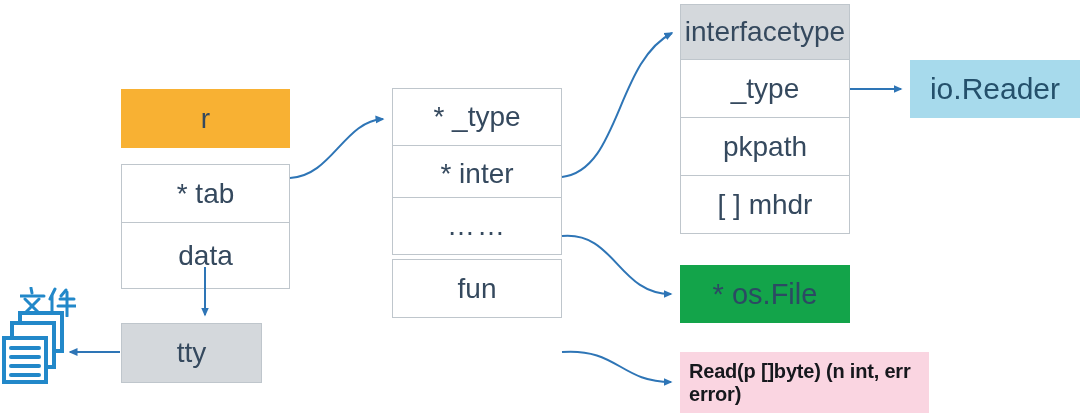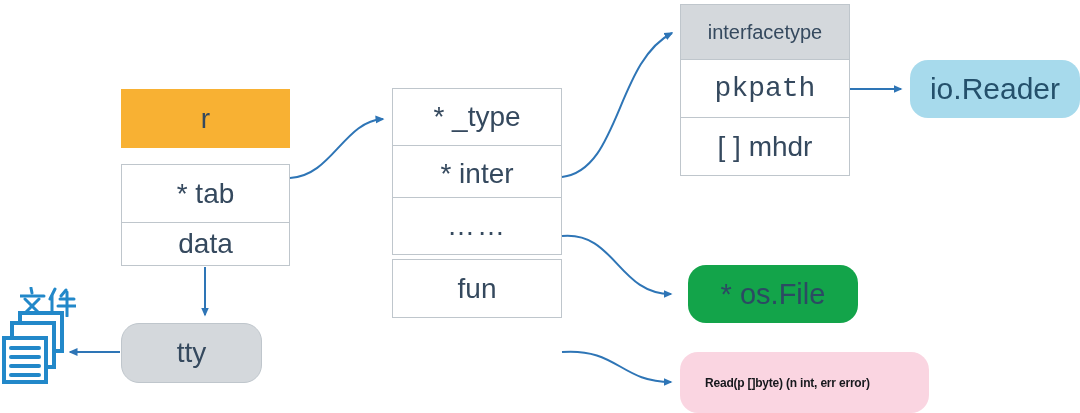--- a/index.html
+++ b/index.html
@@ -9,49 +9,49 @@
   }
   .struct{position:absolute;display:flex;flex-direction:column;}
   .hdr,.cell{
     box-sizing:border-box;border:1px solid var(--border,#BFC6CC);
     display:flex;align-items:center;justify-content:center;
     font-size:28px;color:var(--text-dark,#35495E);white-space:pre;
   }
   .cell{background:#ffffff;margin-top:-1px;}
   .hdr.gray{background:var(--gray-header,#D4D8DC);}
   .hdr.orange{background:var(--orange,#F8B133);border-color:var(--orange,#F8B133);}
-  .hdr.small{font-size:20px;}
+  .hdr.small{font-size:28px;}
   .cell.dots{transform:translateY(-5px);letter-spacing:2px;}
   .plainbox{
     position:absolute;box-sizing:border-box;display:flex;align-items:center;
-    justify-content:center;color:var(--text-dark,#35495E);border-radius:18px;
+    justify-content:center;color:var(--text-dark,#35495E);
   }
   .bluebox{background:var(--light-blue-bg,#A7DAEC);font-size:30px;color:#24506B;}
-  .greenbox{background:var(--green-bg,#13A44A);font-size:29px;color:#2C4A63;margin-left:8px;}
+  .greenbox{background:var(--green-bg,#13A44A);font-size:29px;color:#2C4A63;}
   .pinkbox{
-    background:var(--pink-bg,#FAD5E1);font-size:12px;font-weight:600;color:#16181D;
-    justify-content:flex-start;padding-left:25px;letter-spacing:-0.2px;
+    background:var(--pink-bg,#FAD5E1);font-size:20px;font-weight:600;color:#16181D;
+    justify-content:flex-start;padding-left:9px;letter-spacing:-0.2px;
   }
   .graybox{
     background:var(--gray-header,#D4D8DC);border:1px solid var(--border,#BFC6CC);
     font-size:28px;
   }
   svg.overlay{position:absolute;left:0;top:0;pointer-events:none;}
   .arrow{stroke:var(--arrow-blue,#2E75B6);stroke-width:2;fill:none;}
   .icon-stroke{stroke:var(--icon-blue,#2288C9);fill:none;stroke-linecap:round;}
 </style>
 </head>
 <body>
 
 <div class="canvas">
 
   <div class="struct" style="left:121px;top:89px;width:169px;">
     <div class="hdr orange" style="height:59px;">r</div>
     <div class="cell" style="height:59px;margin-top:16px;">* tab</div>
-    <div class="cell" style="height:44px;">data</div>
+    <div class="cell" style="height:67px;">data</div>
   </div>
 
   <div class="plainbox graybox" style="left:121px;top:323px;width:141px;height:60px;">tty</div>
 
   <div style="position:absolute;left:20px;top:287px;width:56px;height:30px;">
     <span style="position:absolute;opacity:0;font-size:1px;">文件</span>
     <svg width="56" height="30" viewBox="0 0 56 30">
       <g class="icon-stroke" stroke-width="3">
         <path d="M11 1 L12 6"></path>
         <path d="M0 9 H24"></path>
@@ -81,21 +81,22 @@
 
   <div class="struct" style="left:392px;top:89px;width:170px;">
     <div class="cell" style="height:58px;">* _type</div>
     <div class="cell" style="height:58px;">* inter</div>
     <div class="cell dots" style="height:58px;">……</div>
     <div class="cell" style="height:59px;">fun</div>
   </div>
 
   <div class="struct" style="left:680px;top:4px;width:170px;">
     <div class="hdr gray small" style="height:56px;">interfacetype</div>
-    <div class="cell" style="height:59px;font-family:Liberation Mono, monospace;">pkpath</div>
+    <div class="cell" style="height:59px;">_type</div>
+    <div class="cell" style="height:59px;">pkpath</div>
     <div class="cell" style="height:59px;">[ ] mhdr</div>
   </div>
 
   <div class="plainbox bluebox" style="left:910px;top:60px;width:170px;height:58px;">io.Reader</div>
 
   <div class="plainbox greenbox" style="left:680px;top:265px;width:170px;height:58px;">* os.File</div>
 
   <div class="plainbox pinkbox" style="left:680px;top:352px;width:249px;height:61px;">Read(p []byte) (n int, err error)</div>
 
   <svg class="overlay" width="1080" height="413" viewBox="0 0 1080 413">

